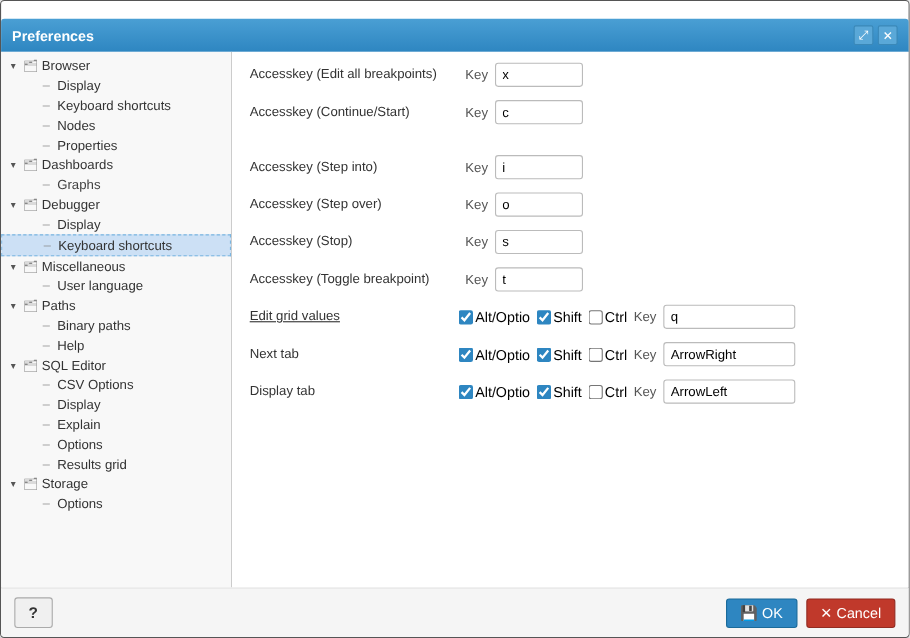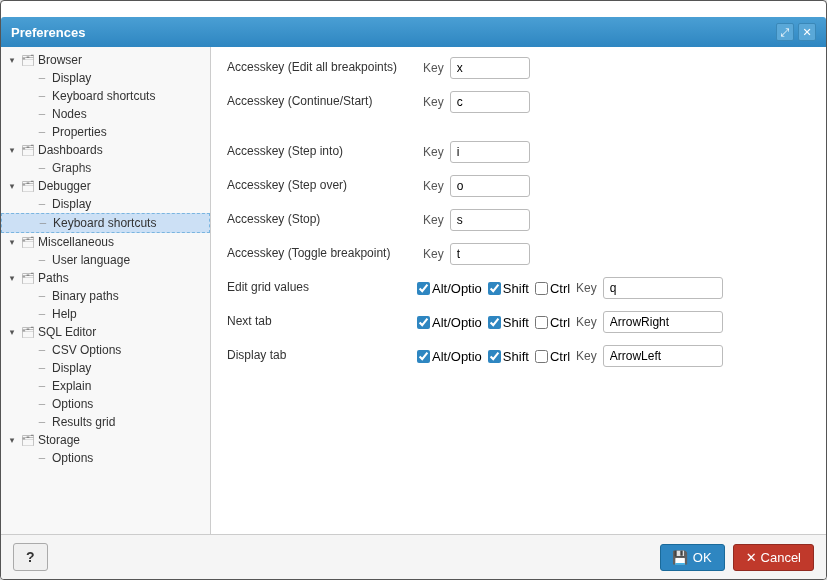--- a/index.html
+++ b/index.html
@@ -188,21 +188,21 @@
           <div style="width: 190px; min-width: 190px; font-size: 12px; color: rgb(51, 51, 51); line-height: 1.3;">Accesskey (Stop)</div>
           <span style="color: rgb(85, 85, 85); font-size: 12px; margin: 0px 6px;">Key</span>
           <input type="text" value="s" style="border: 1px solid rgb(187, 187, 187); border-radius: 3px; padding: 3px 6px; font-size: 12px; background: rgb(255, 255, 255); outline: none; width: 80px;">
         </div>
         <div style="display: flex; align-items: center; margin-bottom: 12px;">
           <div style="width: 190px; min-width: 190px; font-size: 12px; color: rgb(51, 51, 51); line-height: 1.3;">Accesskey (Toggle breakpoint)</div>
           <span style="color: rgb(85, 85, 85); font-size: 12px; margin: 0px 6px;">Key</span>
           <input type="text" value="t" style="border: 1px solid rgb(187, 187, 187); border-radius: 3px; padding: 3px 6px; font-size: 12px; background: rgb(255, 255, 255); outline: none; width: 80px;">
         </div>
         <div style="display: flex; align-items: center; margin-bottom: 12px;">
-          <div style="width: 190px; min-width: 190px; font-size: 12px; color: rgb(51, 51, 51); line-height: 1.3;">Edit grid values</div>
+          <div style="width: 190px; min-width: 190px; font-size: 12px; color: rgb(51, 51, 51); line-height: 1.3; text-decoration: underline;">Edit grid values</div>
           <div style="display: flex; align-items: center; gap: 6px;">
             <label style="display: flex; align-items: center; gap: 2px; font-size: 12px; cursor: pointer;">
               <input type="checkbox" checked="" style="accent-color: rgb(46, 134, 193);">
               <span>Alt/Optio</span>
             </label>
             <label style="display: flex; align-items: center; gap: 2px; font-size: 12px; cursor: pointer;">
               <input type="checkbox" checked="" style="accent-color: rgb(46, 134, 193);">
               <span>Shift</span>
             </label>
             <label style="display: flex; align-items: center; gap: 2px; font-size: 12px; cursor: pointer;">

